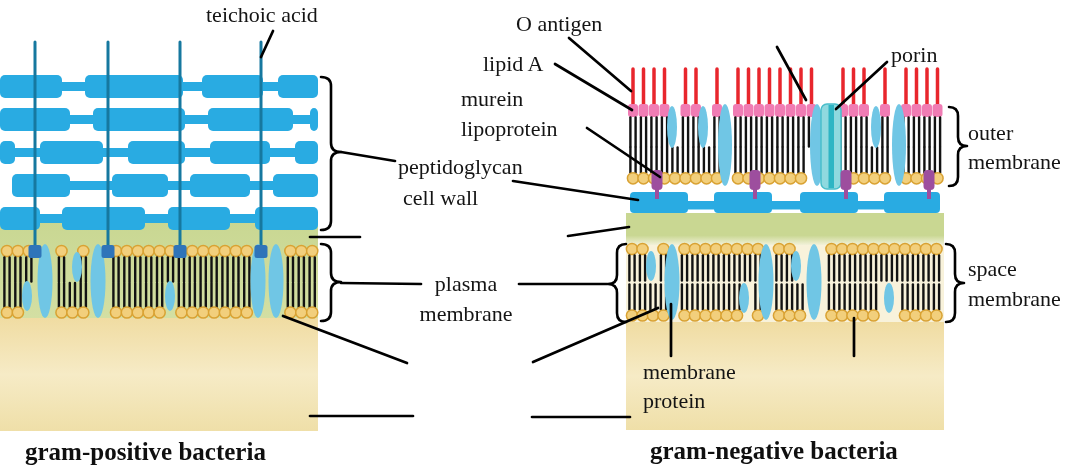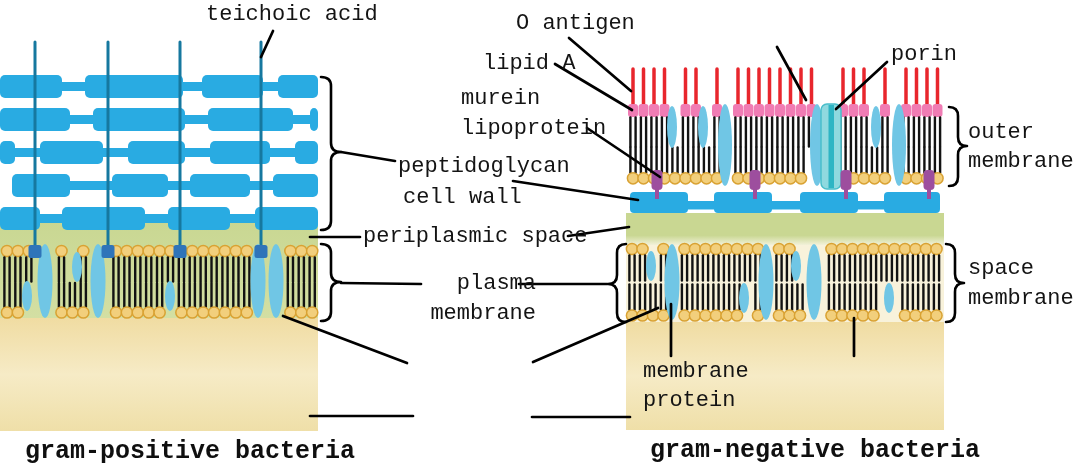--- a/index.html
+++ b/index.html
@@ -1,26 +1,26 @@
 <!DOCTYPE html>
 <html><head>
 <meta charset="utf-8">
 <style>
   html,body{margin:0;padding:0;background:#fff;}
   .stage{
     position:relative;width:1088px;height:469px;background:#ffffff;overflow:hidden;
-    font-family:Liberation Mono, monospace;
+    font-family:Liberation Serif, serif;
   }
   #art{position:absolute;left:0;top:0;}
   .lbl{
     position:absolute;white-space:nowrap;color:#141414;
     font-size:22px;line-height:26px;
   }
   .lbl .l2{display:block;}
-  .blk-c{text-align:right;}
+  .blk-c{text-align:center;}
   .title{font-weight:bold;font-size:25px;color:#0f0f0f;}
 </style>
 </head>
 <body>
 
 <div class="stage">
 
   <svg id="art" width="1088" height="469" viewBox="0 0 1088 469">
       <defs>
         <linearGradient id="gCyto" x1="0" y1="0" x2="0" y2="1">
@@ -589,21 +589,20 @@
       <line x1="587" y1="128" x2="660" y2="177" stroke="#000000" stroke-width="2.7" stroke-linecap="round"></line>
       <line x1="671" y1="304" x2="671" y2="356" stroke="#000000" stroke-width="2.7" stroke-linecap="round"></line>
       <line x1="854" y1="318" x2="854" y2="356" stroke="#000000" stroke-width="2.7" stroke-linecap="round"></line>
     </svg>
 
   <div class="lbl" style="left:206px;top:2px">teichoic acid</div>
 
   <div class="lbl" style="left:398px;top:154px">peptidoglycan</div>
   <div class="lbl" style="left:403px;top:185px">cell wall</div>
 
-  <div class="lbl" style="left:363px;top:224px">periplasmic space</div>
 
   <div class="lbl blk-c" style="left:396px;top:269px;width:140px;line-height:30px">
     <span>plasma</span>
     <span class="l2">membrane</span>
   </div>
 
 
   <div class="lbl" style="left:516px;top:11px">O antigen</div>
   <div class="lbl" style="left:483px;top:51px">lipid A</div>
 

